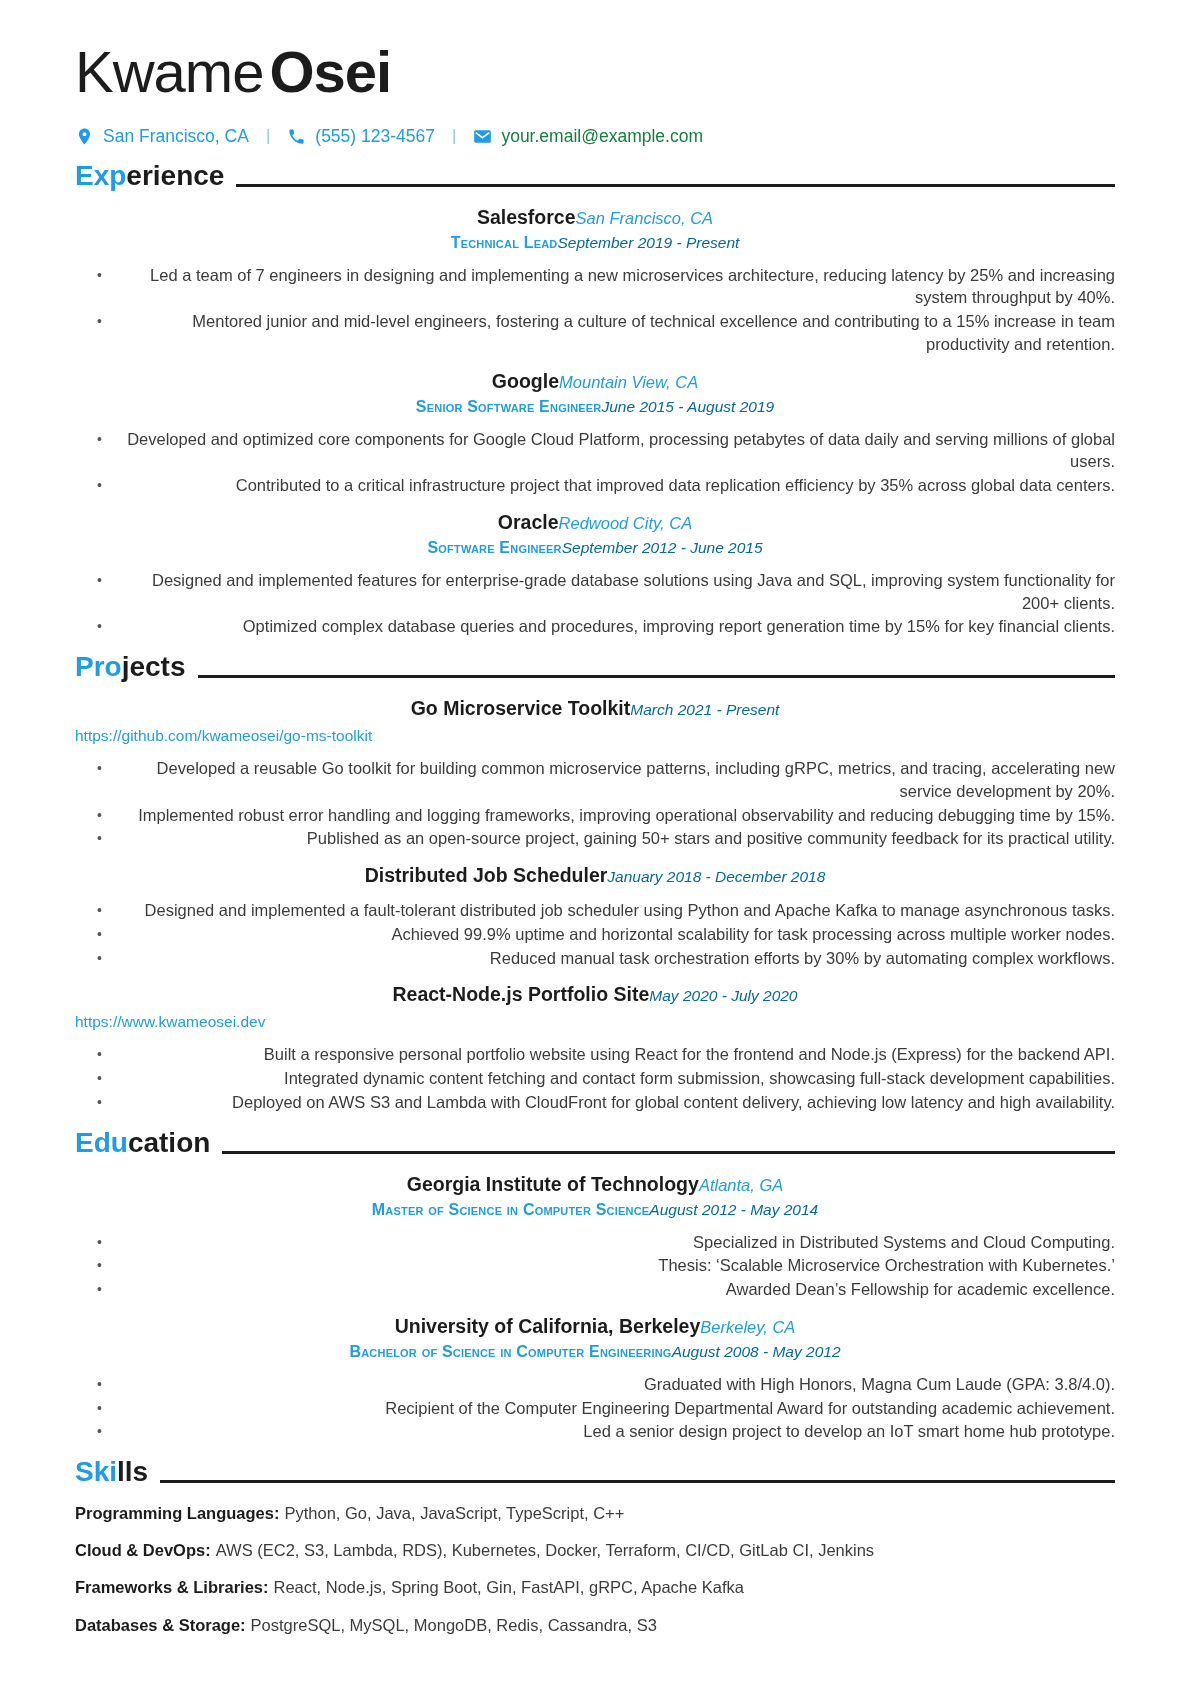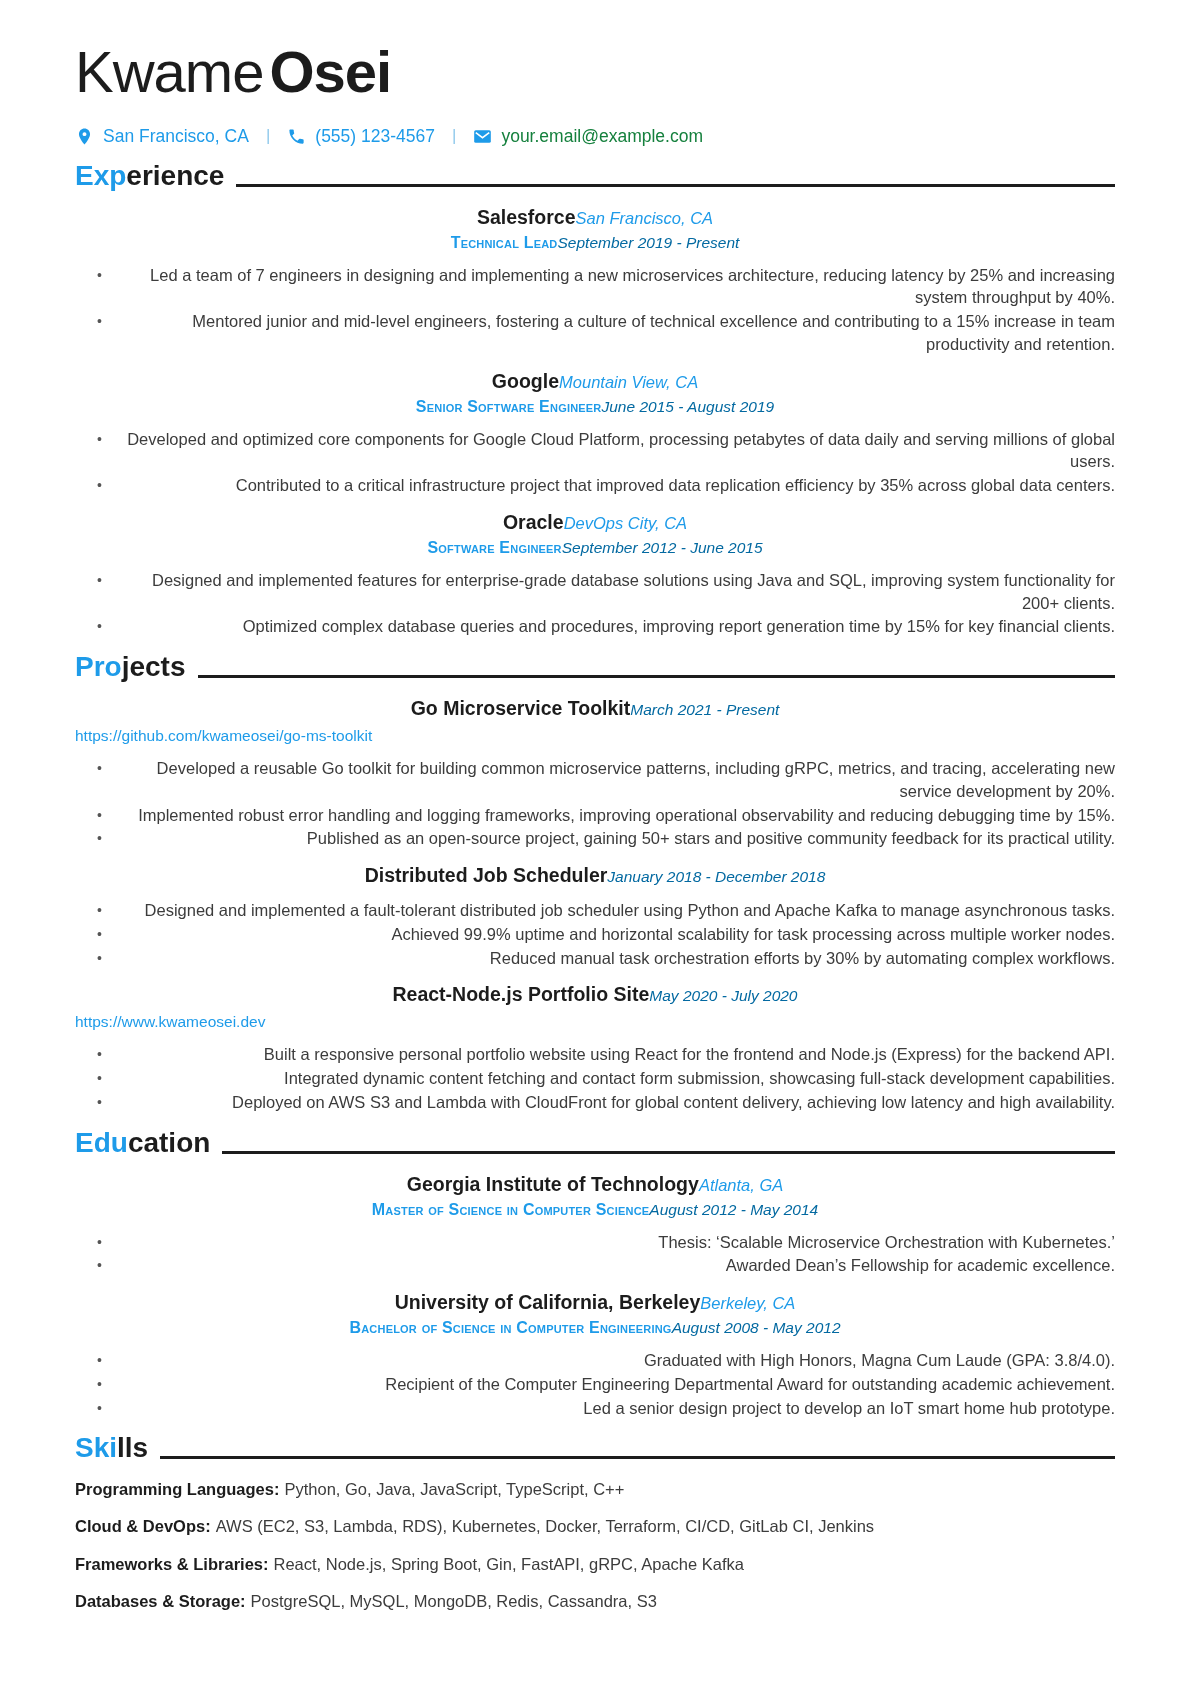--- a/index.html
+++ b/index.html
@@ -127,21 +127,21 @@
     </div>
     <ul class="bullets">
       <li>Developed and optimized core components for Google Cloud Platform, processing petabytes of data daily and serving millions of global users.</li>
       <li>Contributed to a critical infrastructure project that improved data replication efficiency by 35% across global data centers.</li>
     </ul>
   </div>
 
   <div class="entry">
     <div class="row">
       <span class="company">Oracle</span>
-      <span class="loc">DevOps City, CA</span>
+      <span class="loc">Redwood City, CA</span>
     </div>
     <div class="row">
       <span class="role">Software Engineer</span>
       <span class="dates">September 2012 - June 2015</span>
     </div>
     <ul class="bullets">
       <li>Designed and implemented features for enterprise-grade database solutions using Java and SQL, improving system functionality for 200+ clients.</li>
       <li>Optimized complex database queries and procedures, improving report generation time by 15% for key financial clients.</li>
     </ul>
   </div>
@@ -197,20 +197,21 @@
   <div class="entry">
     <div class="row">
       <span class="school">Georgia Institute of Technology</span>
       <span class="loc">Atlanta, GA</span>
     </div>
     <div class="row">
       <span class="degree">Master of Science in Computer Science</span>
       <span class="dates">August 2012 - May 2014</span>
     </div>
     <ul class="bullets">
+      <li>Specialized in Distributed Systems and Cloud Computing.</li>
       <li>Thesis: ‘Scalable Microservice Orchestration with Kubernetes.’</li>
       <li>Awarded Dean’s Fellowship for academic excellence.</li>
     </ul>
   </div>
 
   <div class="entry">
     <div class="row">
       <span class="school">University of California, Berkeley</span>
       <span class="loc">Berkeley, CA</span>
     </div>

